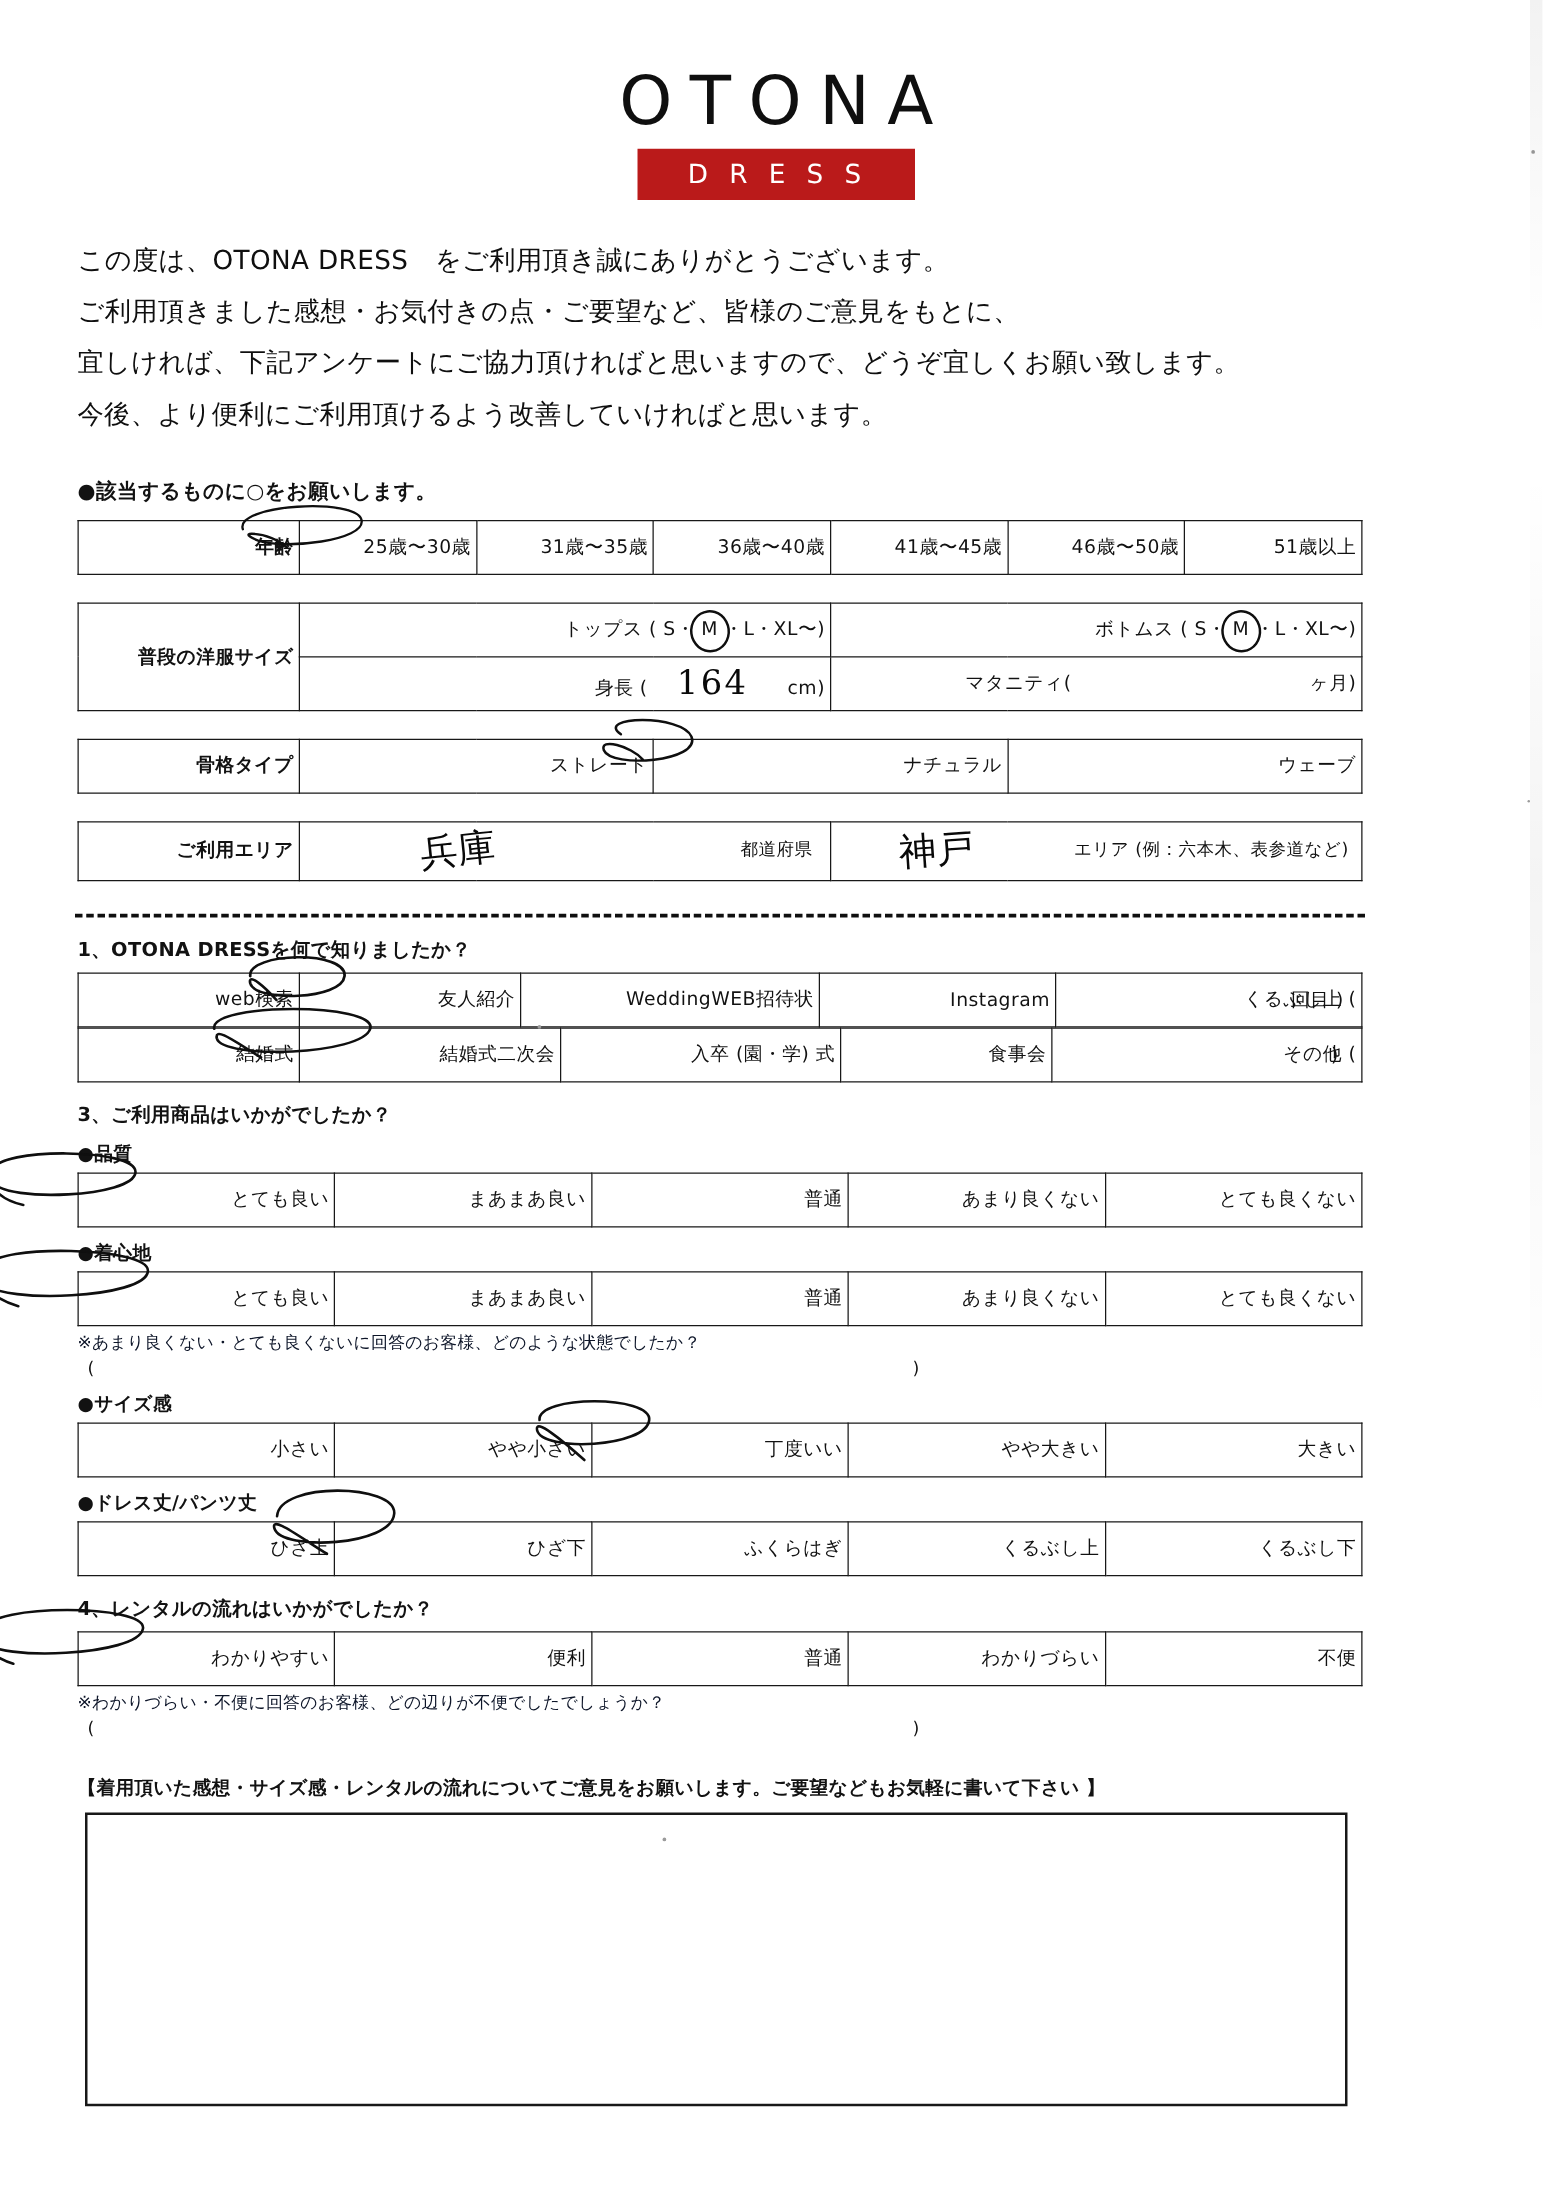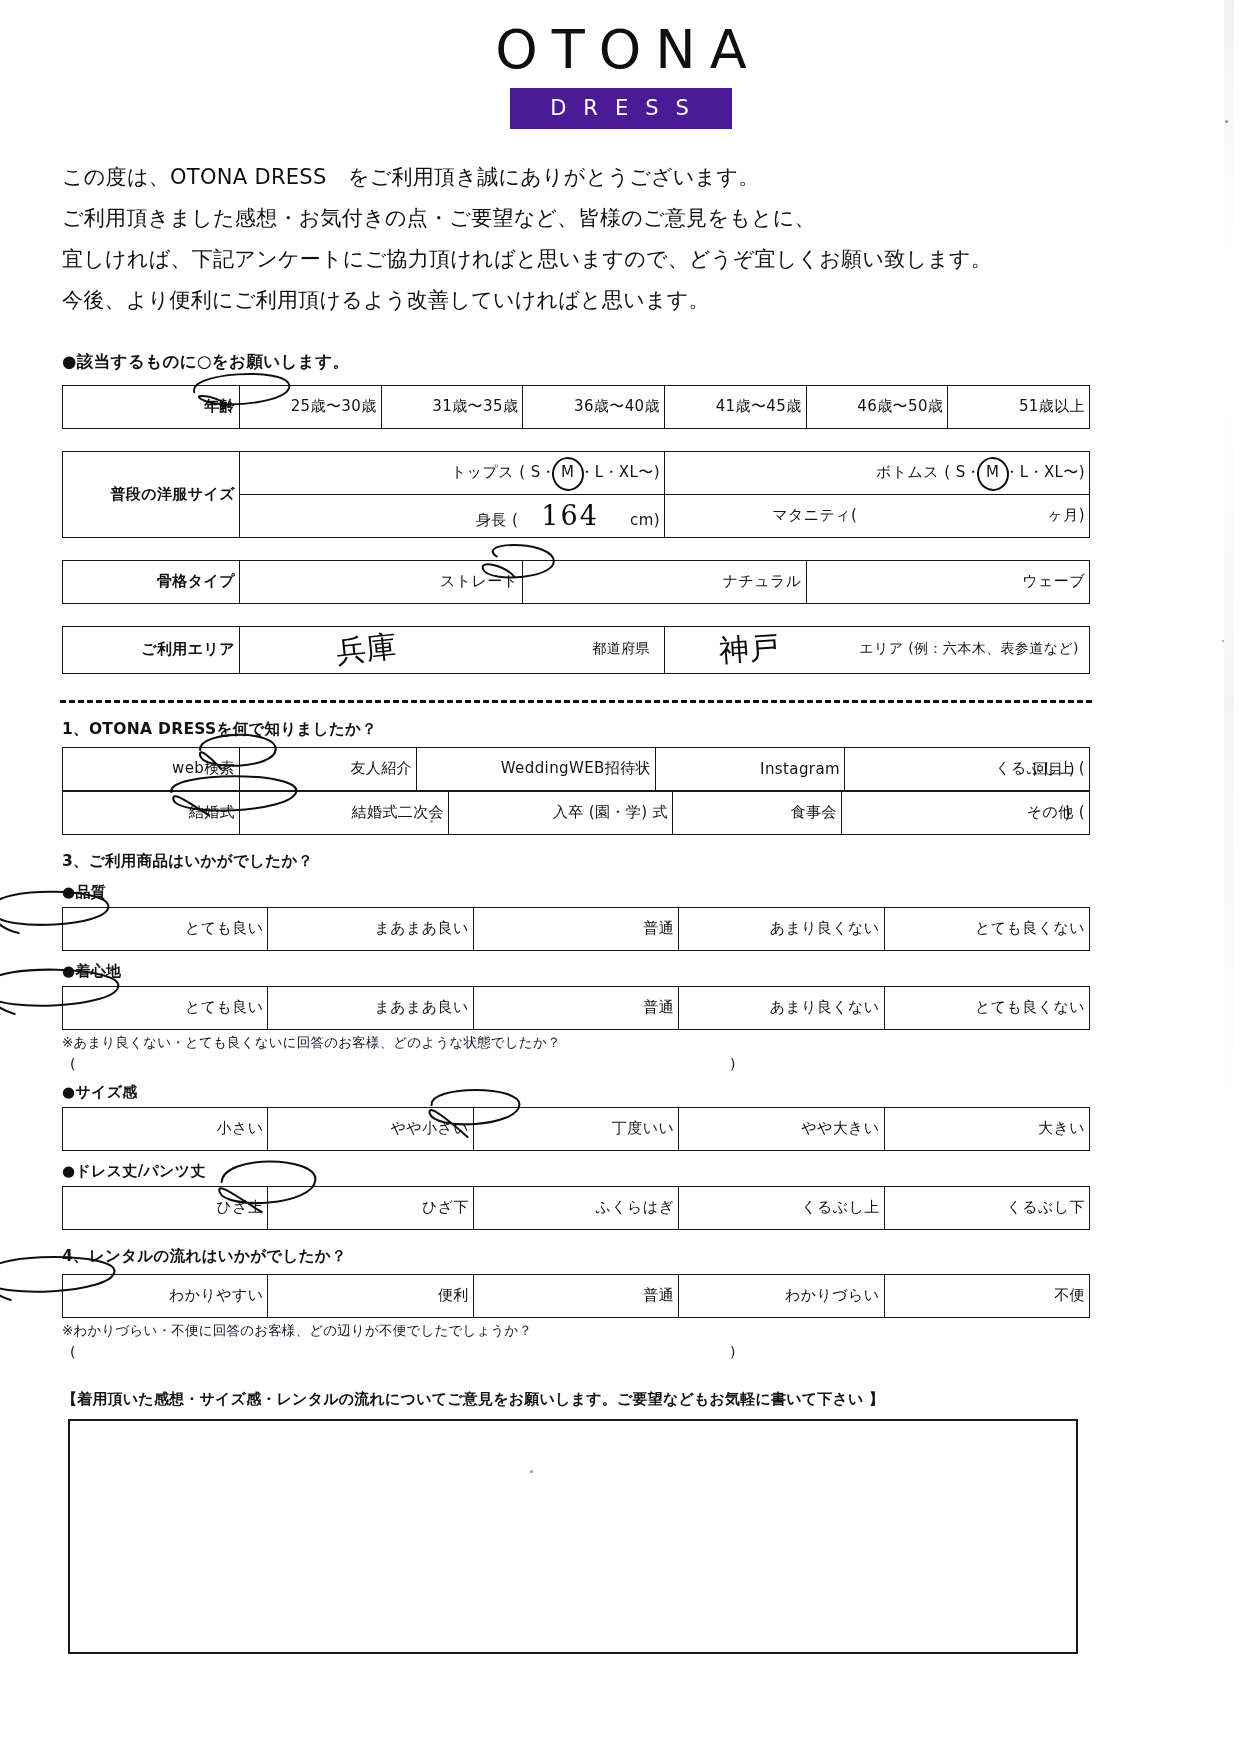--- a/index.html
+++ b/index.html
@@ -14,34 +14,34 @@
     position:relative;
     width:1242px;height:1754px;
     box-sizing:border-box;
     padding:0;
     background:#fff;
     filter:contrast(1.02);
   }
   
   .logo-wrap{
     text-align:center;
-    padding-top:22px;
+    padding-top:53px;
   }
   .logo-main{
     font-family:"DejaVu Sans","Liberation Sans",sans-serif;
     font-size:54px;
     letter-spacing:14px;
     font-weight:400;
     color:#111;
     line-height:1.05;
     padding-left:14px;
   }
   .logo-bar{
     display:inline-block;
-    background:#4c1d95;
+    background:#b91c1c;
     color:#fff;
     font-size:21px;
     letter-spacing:17px;
     padding:9px 26px 9px 40px;
     margin-top:9px;
     line-height:1.1;
   }
   
   .intro{
     margin:28px 0 0 62px;

